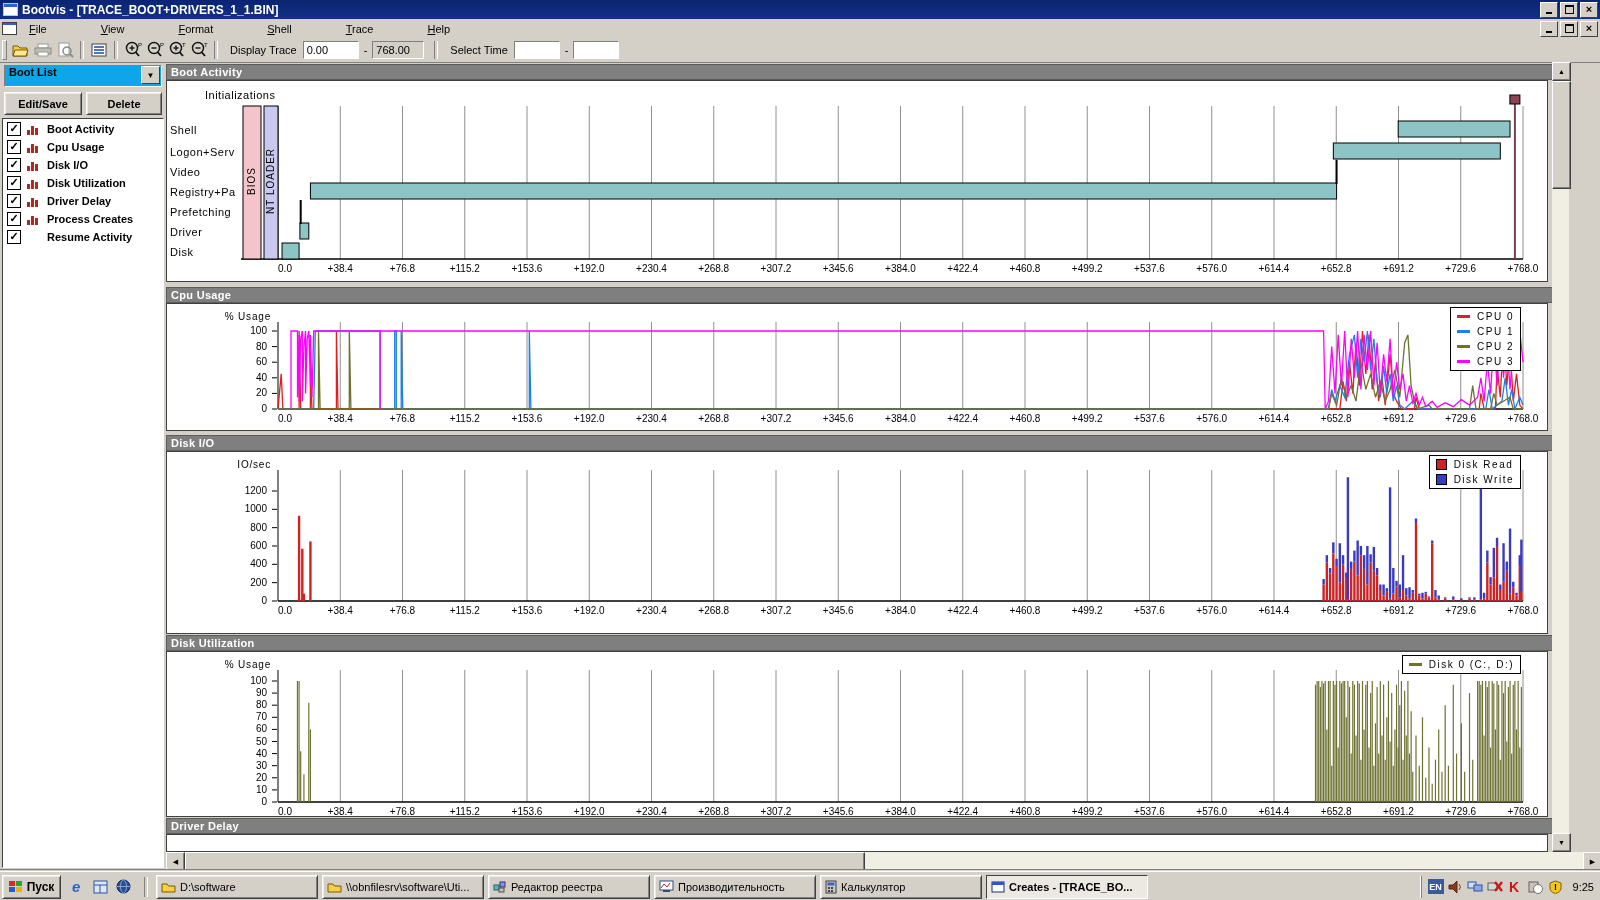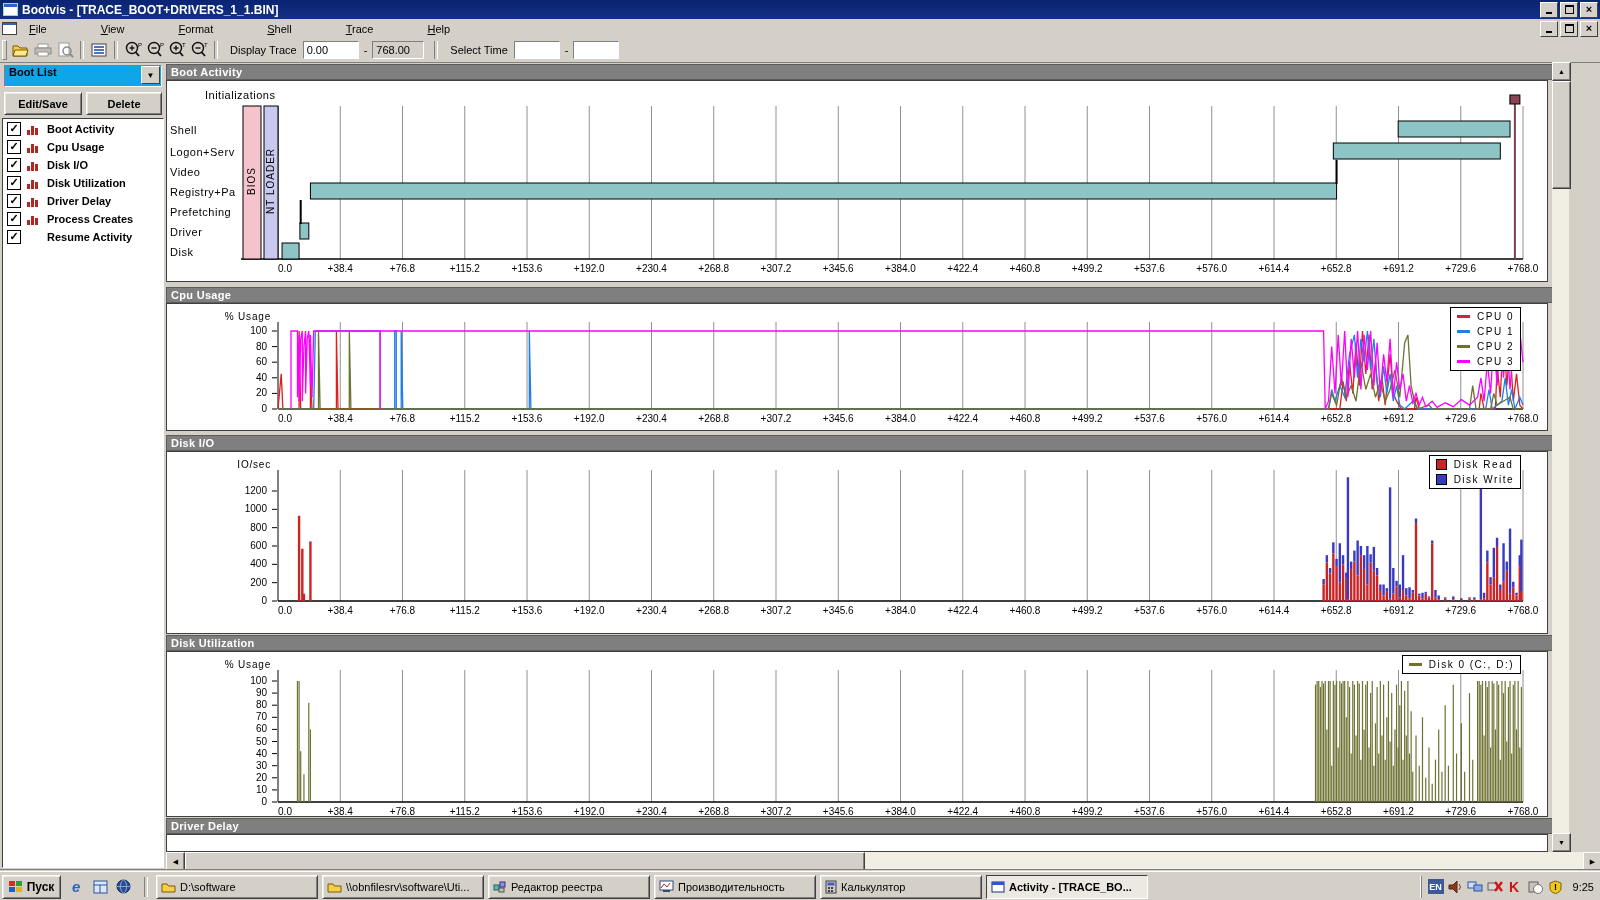--- a/index.html
+++ b/index.html
@@ -913,21 +913,21 @@
           </span>
           <span>Калькулятор</span>
         </div>
         <div class="task-btn active">
           <span class="ticon">
             <svg width="14" height="12">
               <rect x="1" y="1" width="12" height="10" fill="#fff" stroke="#103070"></rect>
               <rect x="1" y="1" width="12" height="3" fill="#2a5ac8"></rect>
             </svg>
           </span>
-          <span>Activity - [TRACE_BO...</span>
+          <span>Creates - [TRACE_BO...</span>
         </div>
       </div>
     <div id="tray">
       <span id="lang-badge">EN</span>
       <span id="tray-icons" style="display:flex;gap:3px;">
           <span class="tray-ic">
             <svg width="15" height="14">
               <polygon points="1,5 5,5 9,1 9,13 5,9 1,9" fill="#8a3a1a" stroke="#5a2410"></polygon>
               <path d="M11 4 q3 3 0 6" fill="none" stroke="#8a3a1a"></path>
             </svg>

